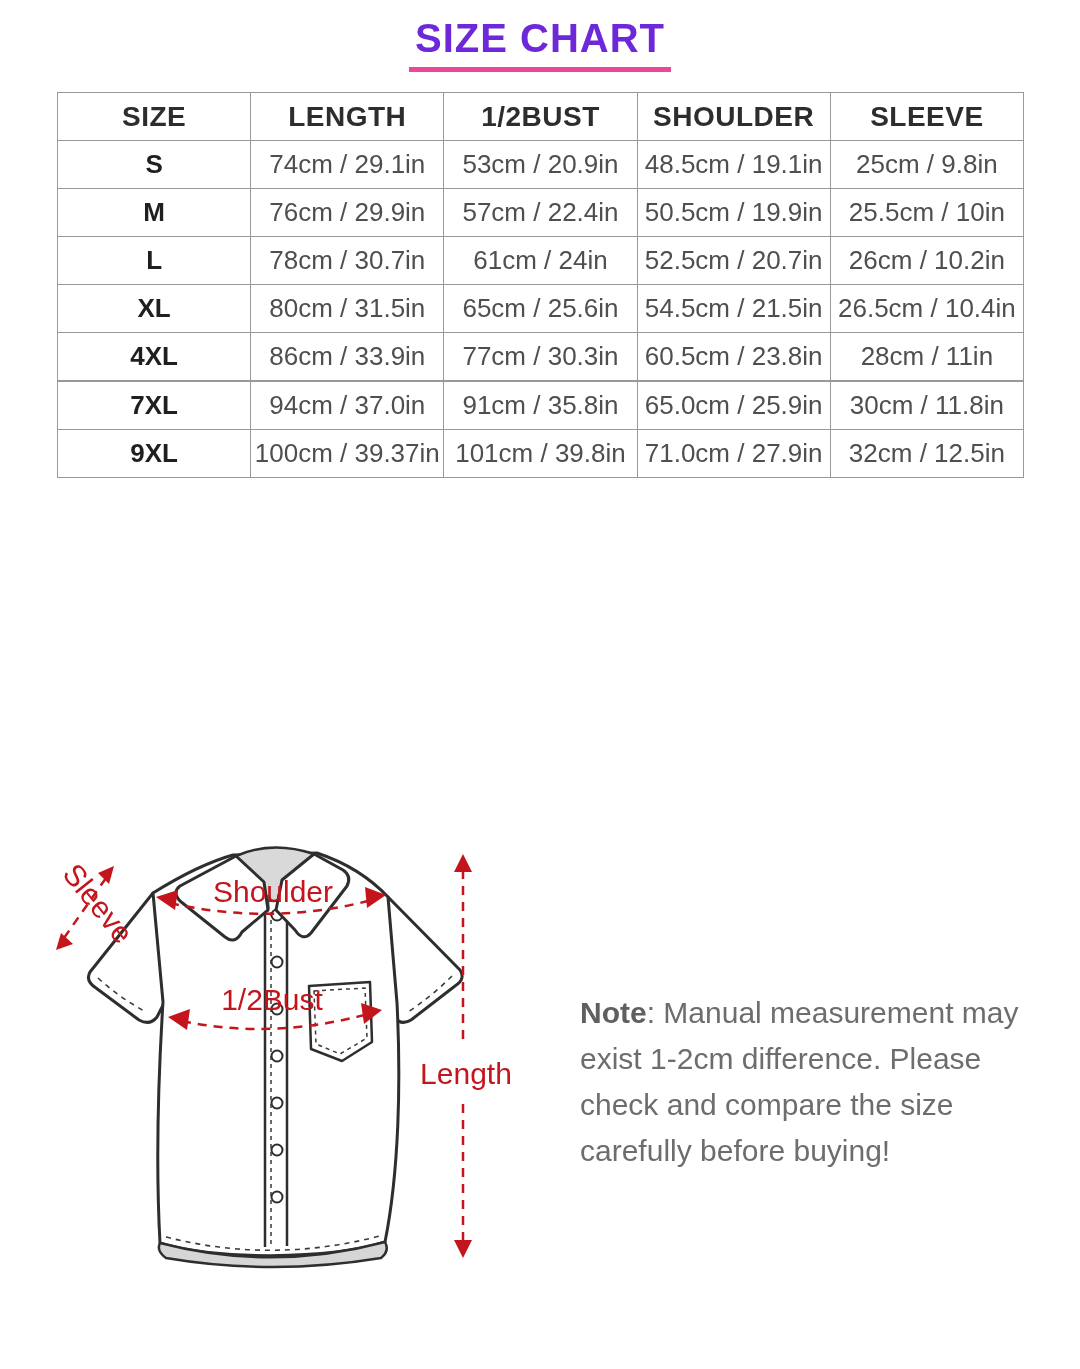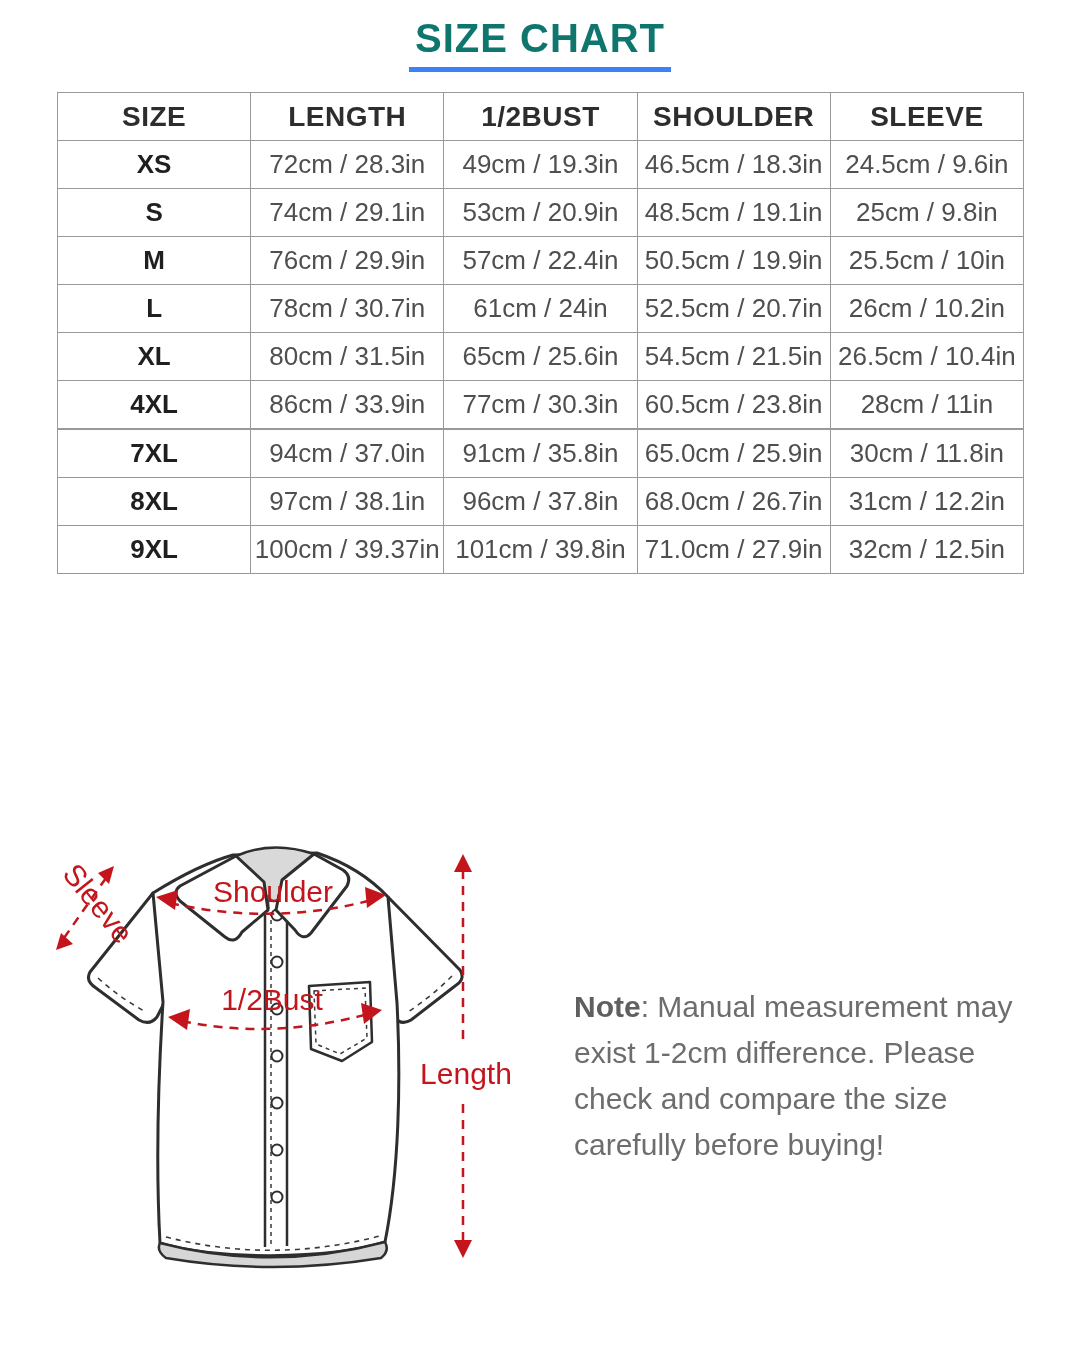--- a/index.html
+++ b/index.html
@@ -3,22 +3,22 @@
 <meta charset="utf-8">
 <style>
   html,body{margin:0;padding:0;background:#ffffff;}
   .page{
     position:relative;width:1080px;height:1369px;background:#ffffff;
     font-family:"Liberation Sans", sans-serif;overflow:hidden;
   }
   
   .title-wrap{position:absolute;top:16px;left:0;right:0;text-align:center;}
   .title{
-    display:inline-block;font-size:40px;font-weight:bold;color:#0f766e;
-    letter-spacing:1px;border-bottom:5px solid #3b82f6;padding:0 6px 6px 6px;
+    display:inline-block;font-size:40px;font-weight:bold;color:#6d28d9;
+    letter-spacing:1px;border-bottom:5px solid #ec4899;padding:0 6px 6px 6px;
   }
   
   table.size-chart{
     position:absolute;left:57px;top:92px;width:967px;
     border-collapse:collapse;table-layout:fixed;
   }
   table.size-chart th, table.size-chart td{
     border:1px solid #999999;height:47px;text-align:center;vertical-align:middle;
     padding:0 2px;white-space:nowrap;overflow:hidden;
   }
@@ -33,21 +33,21 @@
   }
   table.size-chart tr.group-end th,
   table.size-chart tr.group-end td{border-bottom-width:2px;}
   
   svg.diagram{position:absolute;left:20px;top:820px;width:560px;height:549px;}
   .red-label{
     font-family:"Liberation Sans", sans-serif;font-size:30px;fill:#c4151d;
   }
   
   .note{
-    position:absolute;left:568px;top:978px;width:474px;margin:6px;
+    position:absolute;left:568px;top:978px;width:474px;margin:12px;
     font-size:30px;line-height:46px;color:#6d6d6d;
   }
   .note b{color:#5f5f5f;font-weight:bold;}
 </style>
 </head>
 <body>
 
 <div class="page">
 
   <div class="title-wrap">
@@ -59,27 +59,20 @@
       <tr>
           <th>SIZE</th>
           <th>LENGTH</th>
           <th>1/2BUST</th>
           <th>SHOULDER</th>
           <th>SLEEVE</th>
         </tr>
     </thead>
     <tbody>
         <tr>
-          <th>XS</th>
-          <td>72cm / 28.3in</td>
-          <td>49cm / 19.3in</td>
-          <td>46.5cm / 18.3in</td>
-          <td>24.5cm / 9.6in</td>
-        </tr>
-        <tr>
           <th>S</th>
           <td>74cm / 29.1in</td>
           <td>53cm / 20.9in</td>
           <td>48.5cm / 19.1in</td>
           <td>25cm / 9.8in</td>
         </tr>
         <tr>
           <th>M</th>
           <td>76cm / 29.9in</td>
           <td>57cm / 22.4in</td>
@@ -106,27 +99,20 @@
           <td>77cm / 30.3in</td>
           <td>60.5cm / 23.8in</td>
           <td>28cm / 11in</td>
         </tr>
         <tr>
           <th>7XL</th>
           <td>94cm / 37.0in</td>
           <td>91cm / 35.8in</td>
           <td>65.0cm / 25.9in</td>
           <td>30cm / 11.8in</td>
-        </tr>
-        <tr>
-          <th>8XL</th>
-          <td>97cm / 38.1in</td>
-          <td>96cm / 37.8in</td>
-          <td>68.0cm / 26.7in</td>
-          <td>31cm / 12.2in</td>
         </tr>
         <tr>
           <th>9XL</th>
           <td>100cm / 39.37in</td>
           <td>101cm / 39.8in</td>
           <td>71.0cm / 27.9in</td>
           <td>32cm / 12.5in</td>
         </tr>
       </tbody>
   </table>

